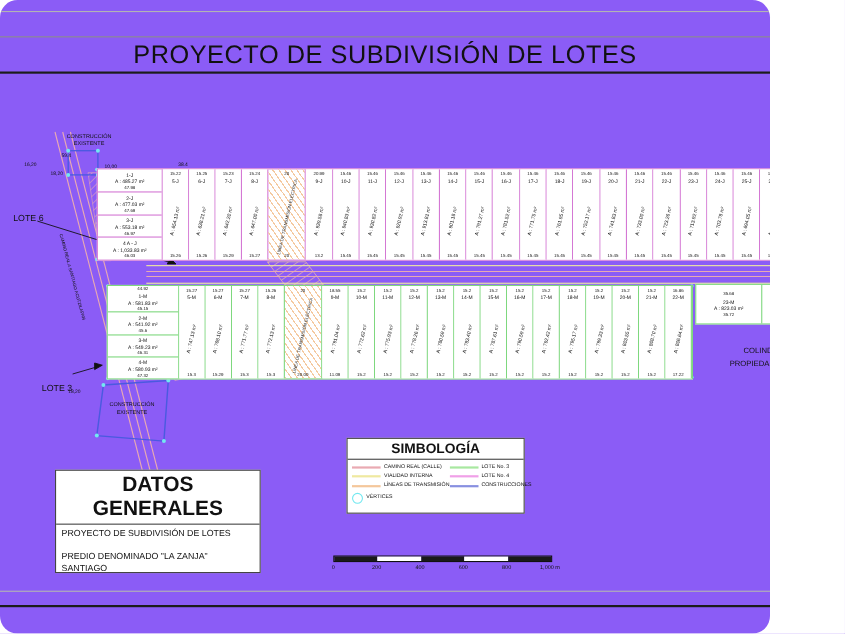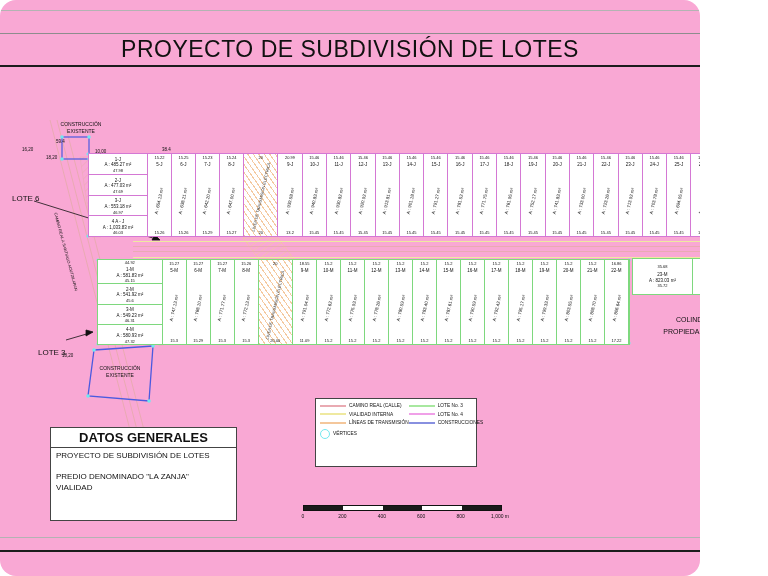--- a/index.html
+++ b/index.html
@@ -1,16 +1,16 @@
 <!DOCTYPE html>
 <html><head>
 <meta charset="utf-8">
 <style>
   html,body{margin:0;padding:0;background:#fff;font-family:"Liberation Sans",sans-serif;color:#111;}
-  #sheet{position:relative;width:700px;height:576px;background:#f9a8d4;overflow:hidden;border-radius:16px;}
+  #sheet{position:relative;width:700px;height:576px;background:#8b5cf6;overflow:hidden;border-radius:16px;}
   .abs{position:absolute;}
   .hline{position:absolute;left:0;right:0;height:0;}
   #title-bar{position:absolute;left:0;right:0;top:33px;height:31px;border-top:1px solid #8d8d8d;border-bottom:2px solid #1c1c1c;display:flex;align-items:center;justify-content:center;}
   #title-bar .t{font-size:23px;letter-spacing:.5px;color:#111;}
   
   .strip{position:absolute;display:flex;background:#fff;box-sizing:border-box;}
   .strip.j{border:1px solid #d478d4;}
   .strip.m{border:1px solid #7ed87e;}
   .strip .hblock{display:flex;flex-direction:column;box-sizing:border-box;height:100%;}
   .j .hblock{border-right:1px solid #d478d4;}
@@ -35,21 +35,21 @@
   .hatchcell{position:relative;background:repeating-linear-gradient(55deg,rgba(244,199,155,.95) 0 1px,transparent 1px 4.5px);}
   .hlabel{position:absolute;left:50%;top:53%;transform:translate(-50%,-50%) rotate(-77deg);font-size:4px;white-space:nowrap;color:#333;}
   .dim{position:absolute;font-size:4.5px;white-space:nowrap;}
   .lbl{position:absolute;color:#111;}
   
   #inner-road{position:absolute;left:133px;top:241px;width:622px;height:15px;border-top:1px solid #efe9a0;border-bottom:1px solid #efe9a0;background:
      linear-gradient(to bottom,transparent 0 4px,#e9aab2 4px 5px,transparent 5px 9px,#e9aab2 9px 10px,transparent 10px);}
   
   .panel{position:absolute;background:#fff;border:1px solid #444;box-sizing:border-box;}
   .panel .ptitle{border-bottom:1px solid #444;text-align:center;font-weight:bold;}
-  #datos .ptitle{font-size:13px;padding:2px 0;}
+  #datos .ptitle{font-size:19px;padding:2px 0;}
   #datos .pbody{padding:3px 5px;font-size:8px;line-height:1.32;}
   #simbologia .ptitle{font-size:12.5px;padding:2px 0;}
   .legend-cols{display:flex;padding:4px 4px 2px 4px;}
   .lcol{display:flex;flex-direction:column;gap:3.5px;}
   .litem{display:flex;align-items:center;gap:3px;}
   .lsw{width:26px;height:2px;flex:0 0 26px;}
   .lsw.circ{width:8px;height:8px;flex:0 0 8px;border-radius:50%;background:transparent !important;border:1.5px solid #73e8f0;}
   .ltext{font-size:4.8px;white-space:nowrap;}
   #escala-title{position:absolute;left:300px;top:482px;width:200px;text-align:center;font-size:13px;font-weight:bold;}
   #scalebar{position:absolute;left:303px;top:505px;width:197px;height:4px;border:1px solid #111;display:flex;box-sizing:content-box;}
@@ -528,25 +528,26 @@
       <span class="dim" style="left: 746px; top: 195px; transform: rotate(90deg);">43.3</span>
       <span class="dim" style="left: 749px; top: 268px; transform: rotate(90deg);">16.74</span>
     </div>
 
   <div id="datos" class="panel" style="left:50px;top:427px;width:187px;height:94px;">
     <div class="ptitle">DATOS GENERALES</div>
     <div class="pbody" id="datos-body">
         <div>PROYECTO DE SUBDIVISIÓN DE LOTES</div>
         <div>&nbsp;</div>
         <div>PREDIO DENOMINADO "LA ZANJA"</div>
-        <div>VIALIDAD</div>
+        <div>SANTIAGO</div>
       </div>
   </div>
 
   <div id="simbologia" class="panel" style="left:315px;top:398px;width:162px;height:69px;">
+    <div class="ptitle">SIMBOLOGÍA</div>
     <div class="legend-cols">
       <div class="lcol" style="flex:1.15;" id="leg-left">
           <div class="litem">
             <span class="lsw" style="background: rgb(233, 170, 178);"></span>
             <span class="ltext">CAMINO REAL (CALLE)</span>
           </div>
           <div class="litem">
             <span class="lsw" style="background: rgb(239, 233, 160);"></span>
             <span class="ltext">VIALIDAD INTERNA</span>
           </div>

